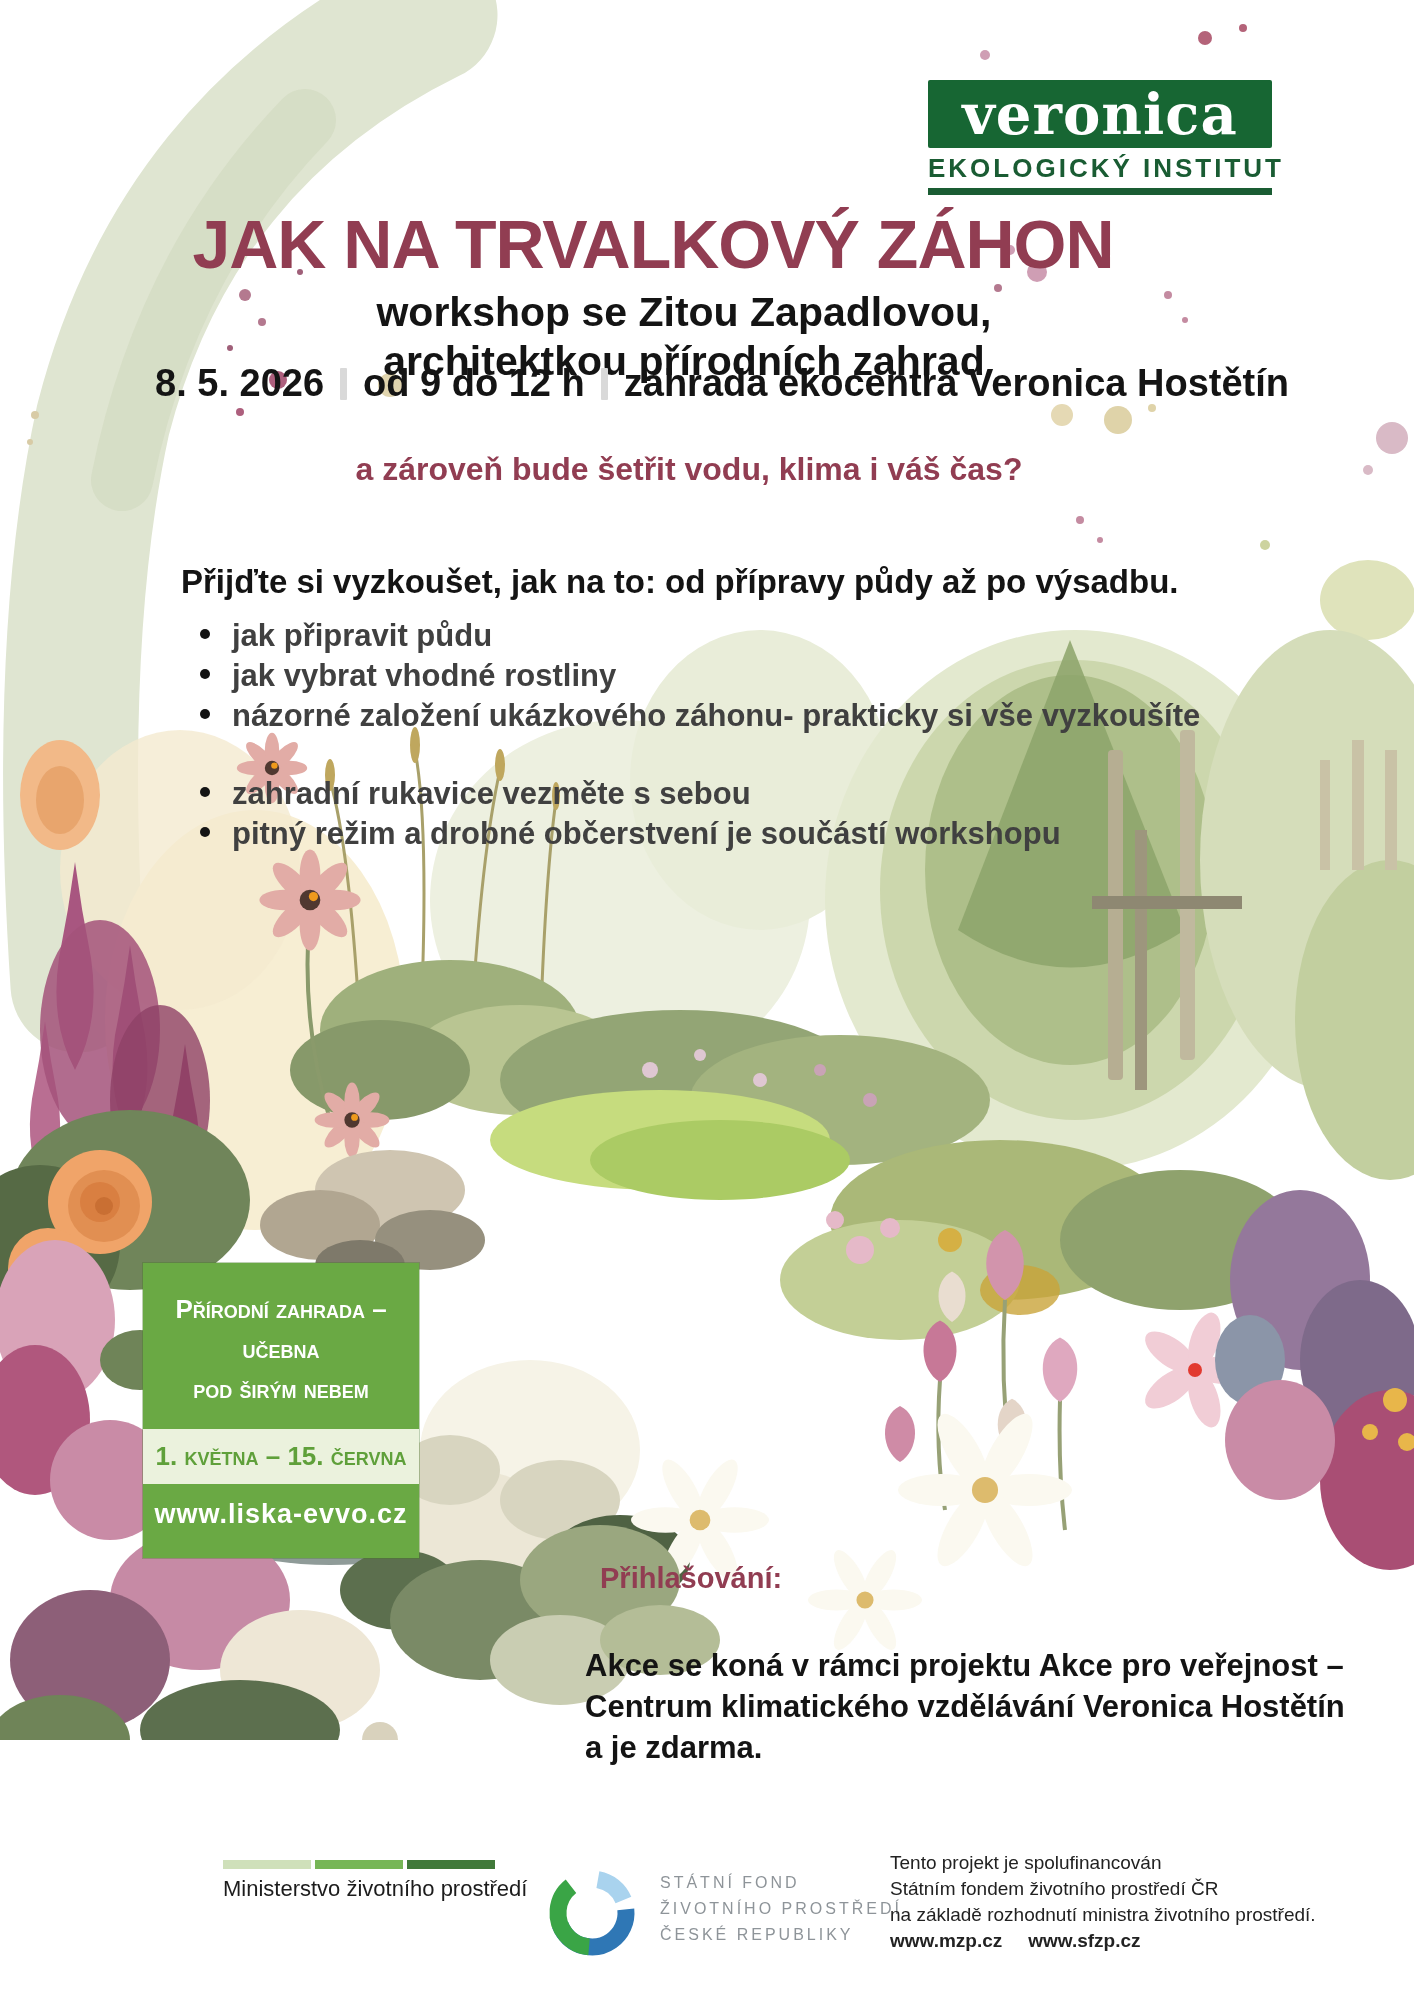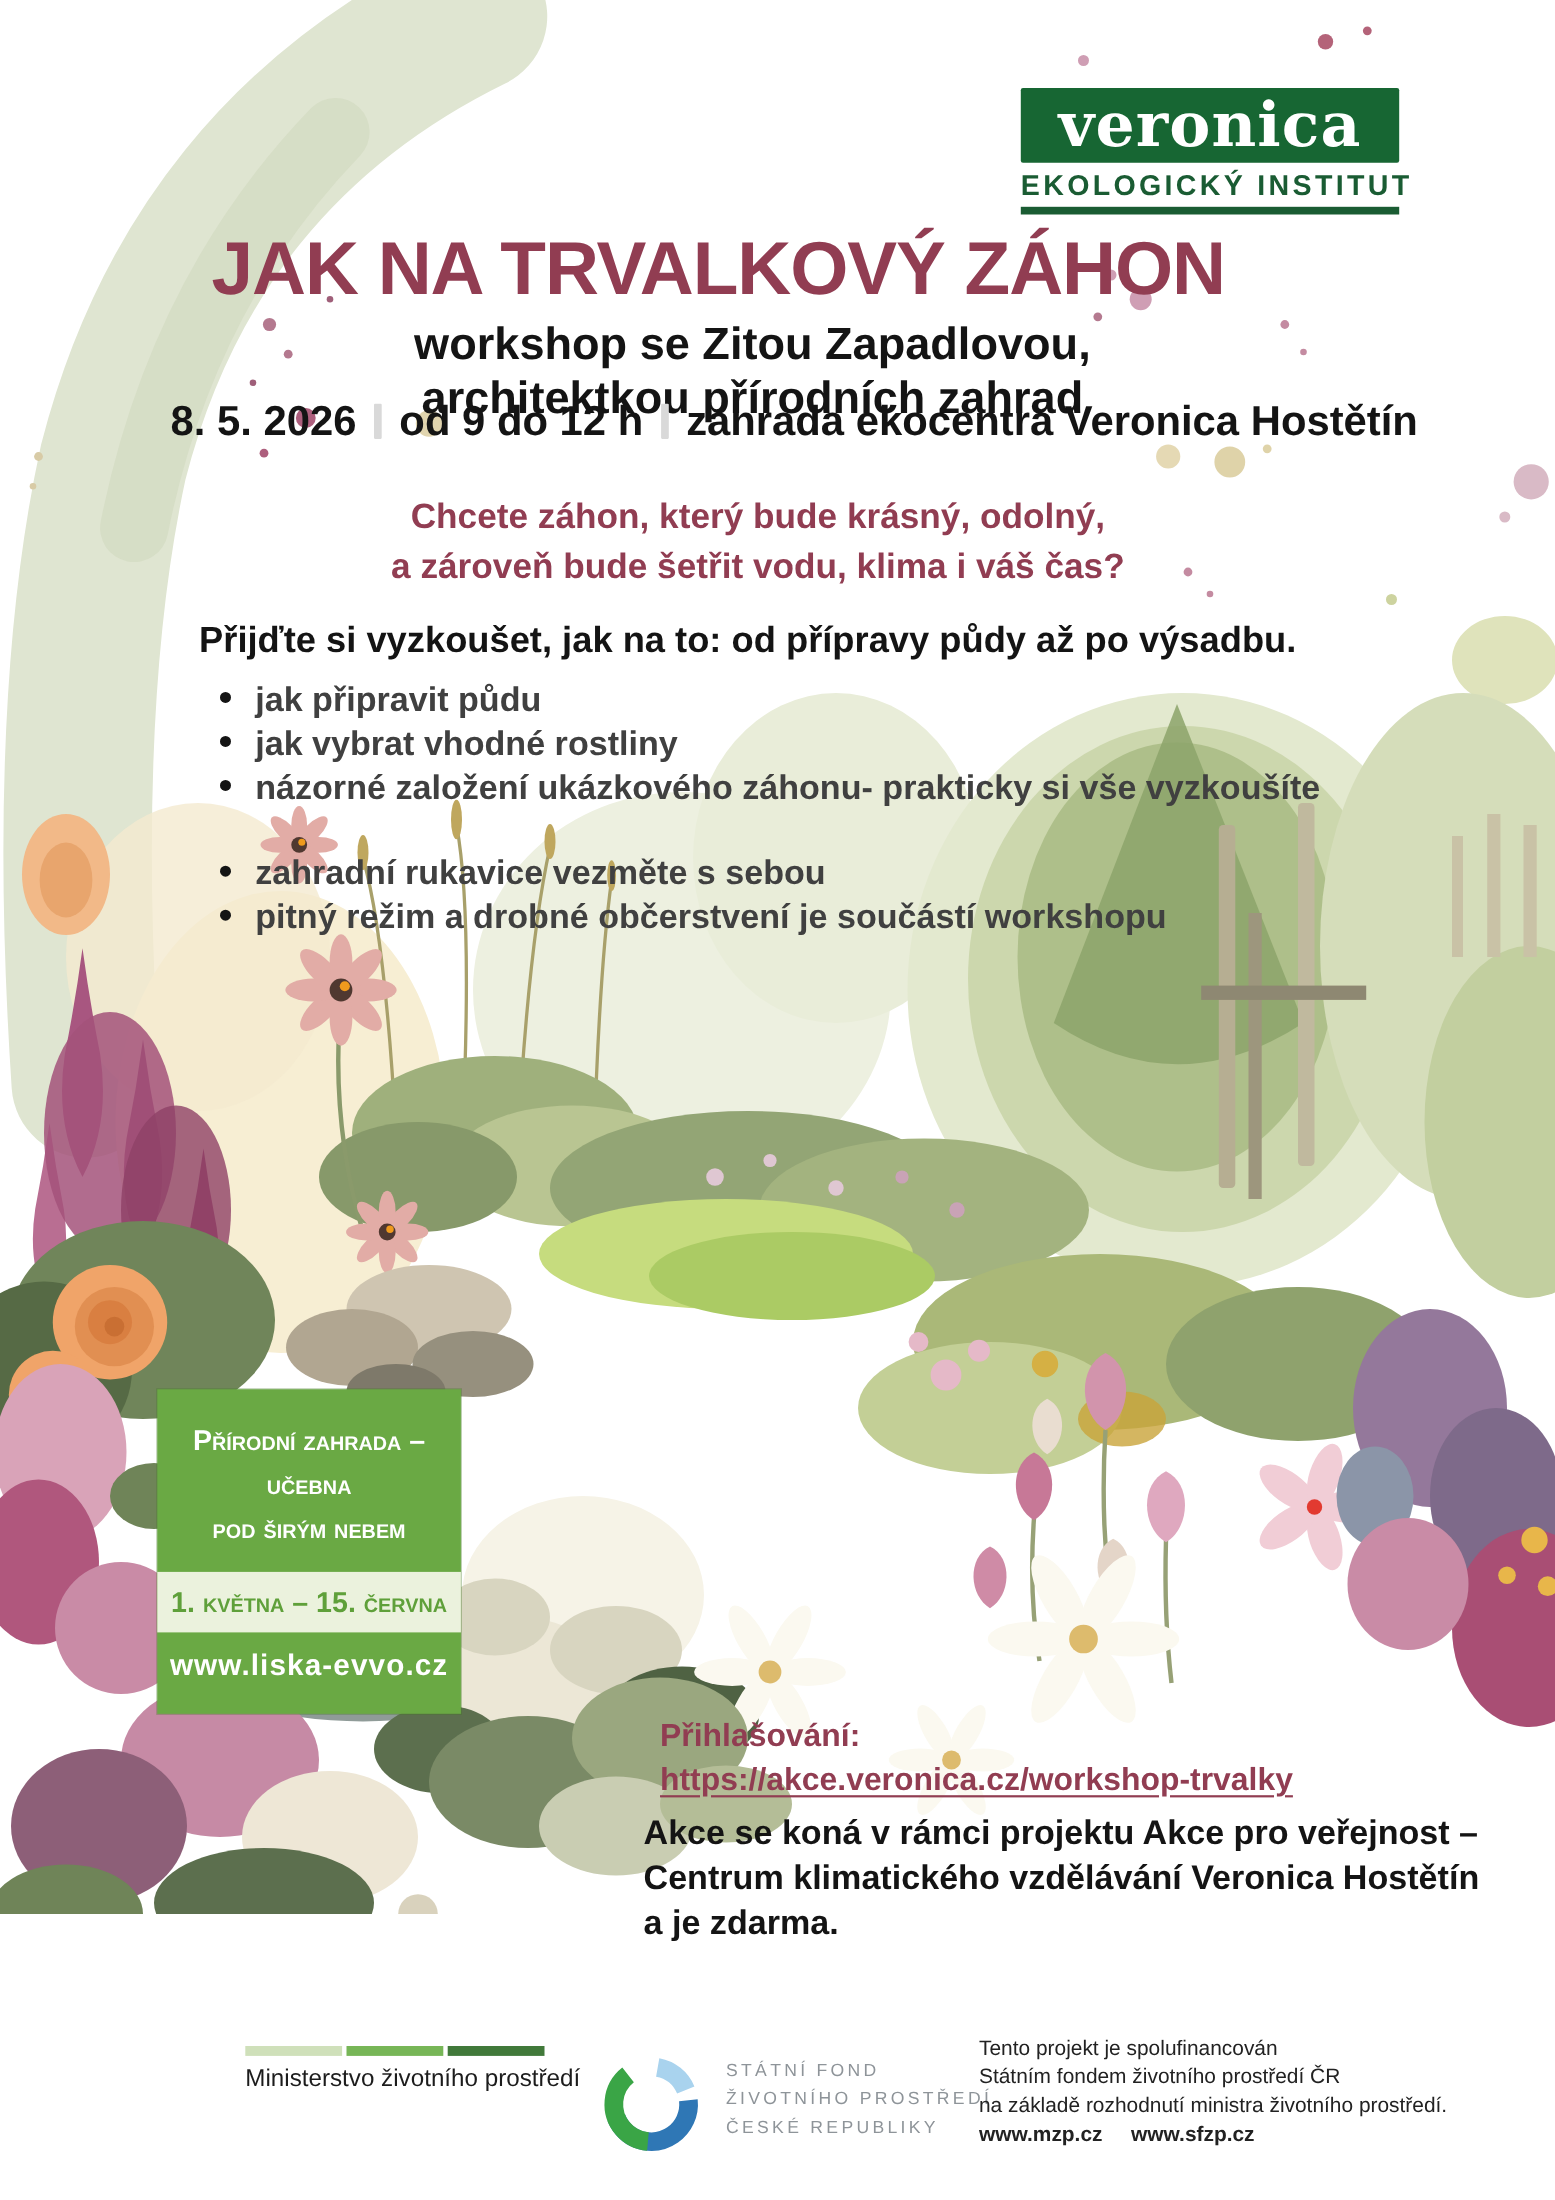--- a/index.html
+++ b/index.html
@@ -297,21 +297,20 @@
   <div class="layer subtitle">
     <div>workshop se Zitou Zapadlovou,</div>
     <div>architektkou přírodních zahrad</div>
   </div>
 
   <div class="layer dateline">
     <span>8. 5. 2026</span><span class="sep"></span><span>od 9 do 12 h</span><span class="sep"></span><span>zahrada ekocentra Veronica Hostětín</span>
   </div>
 
   <div class="layer question">
-    <div>Chcete záhon, který bude krásný, odolný,</div>
     <div>a zároveň bude šetřit vodu, klima i váš čas?</div>
   </div>
 
   <div class="layer intro">Přijďte si vyzkoušet, jak na to: od přípravy půdy až po výsadbu.</div>
   <div class="layer bullets">
     <div class="row">
         <span class="dot"></span>
         <span>jak připravit půdu</span>
       </div>
     <div class="row">
@@ -338,21 +337,20 @@
       <div>Přírodní zahrada –</div>
       <div>učebna</div>
       <div>pod širým nebem</div>
     </div>
     <div class="band">1. května – 15. června</div>
     <div class="site">www.liska-evvo.cz</div>
   </div>
 
   <div class="layer reg">
     <div>Přihlašování:</div>
-    <div><a href="#">https://akce.veronica.cz/workshop-trvalky</a></div>
   </div>
 
   <div class="layer note">
     <div>Akce se koná v rámci projektu Akce pro veřejnost –</div>
     <div>Centrum klimatického vzdělávání Veronica Hostětín</div>
     <div>a je zdarma.</div>
   </div>
 
   <div class="layer ministry">
     <div class="bars">

